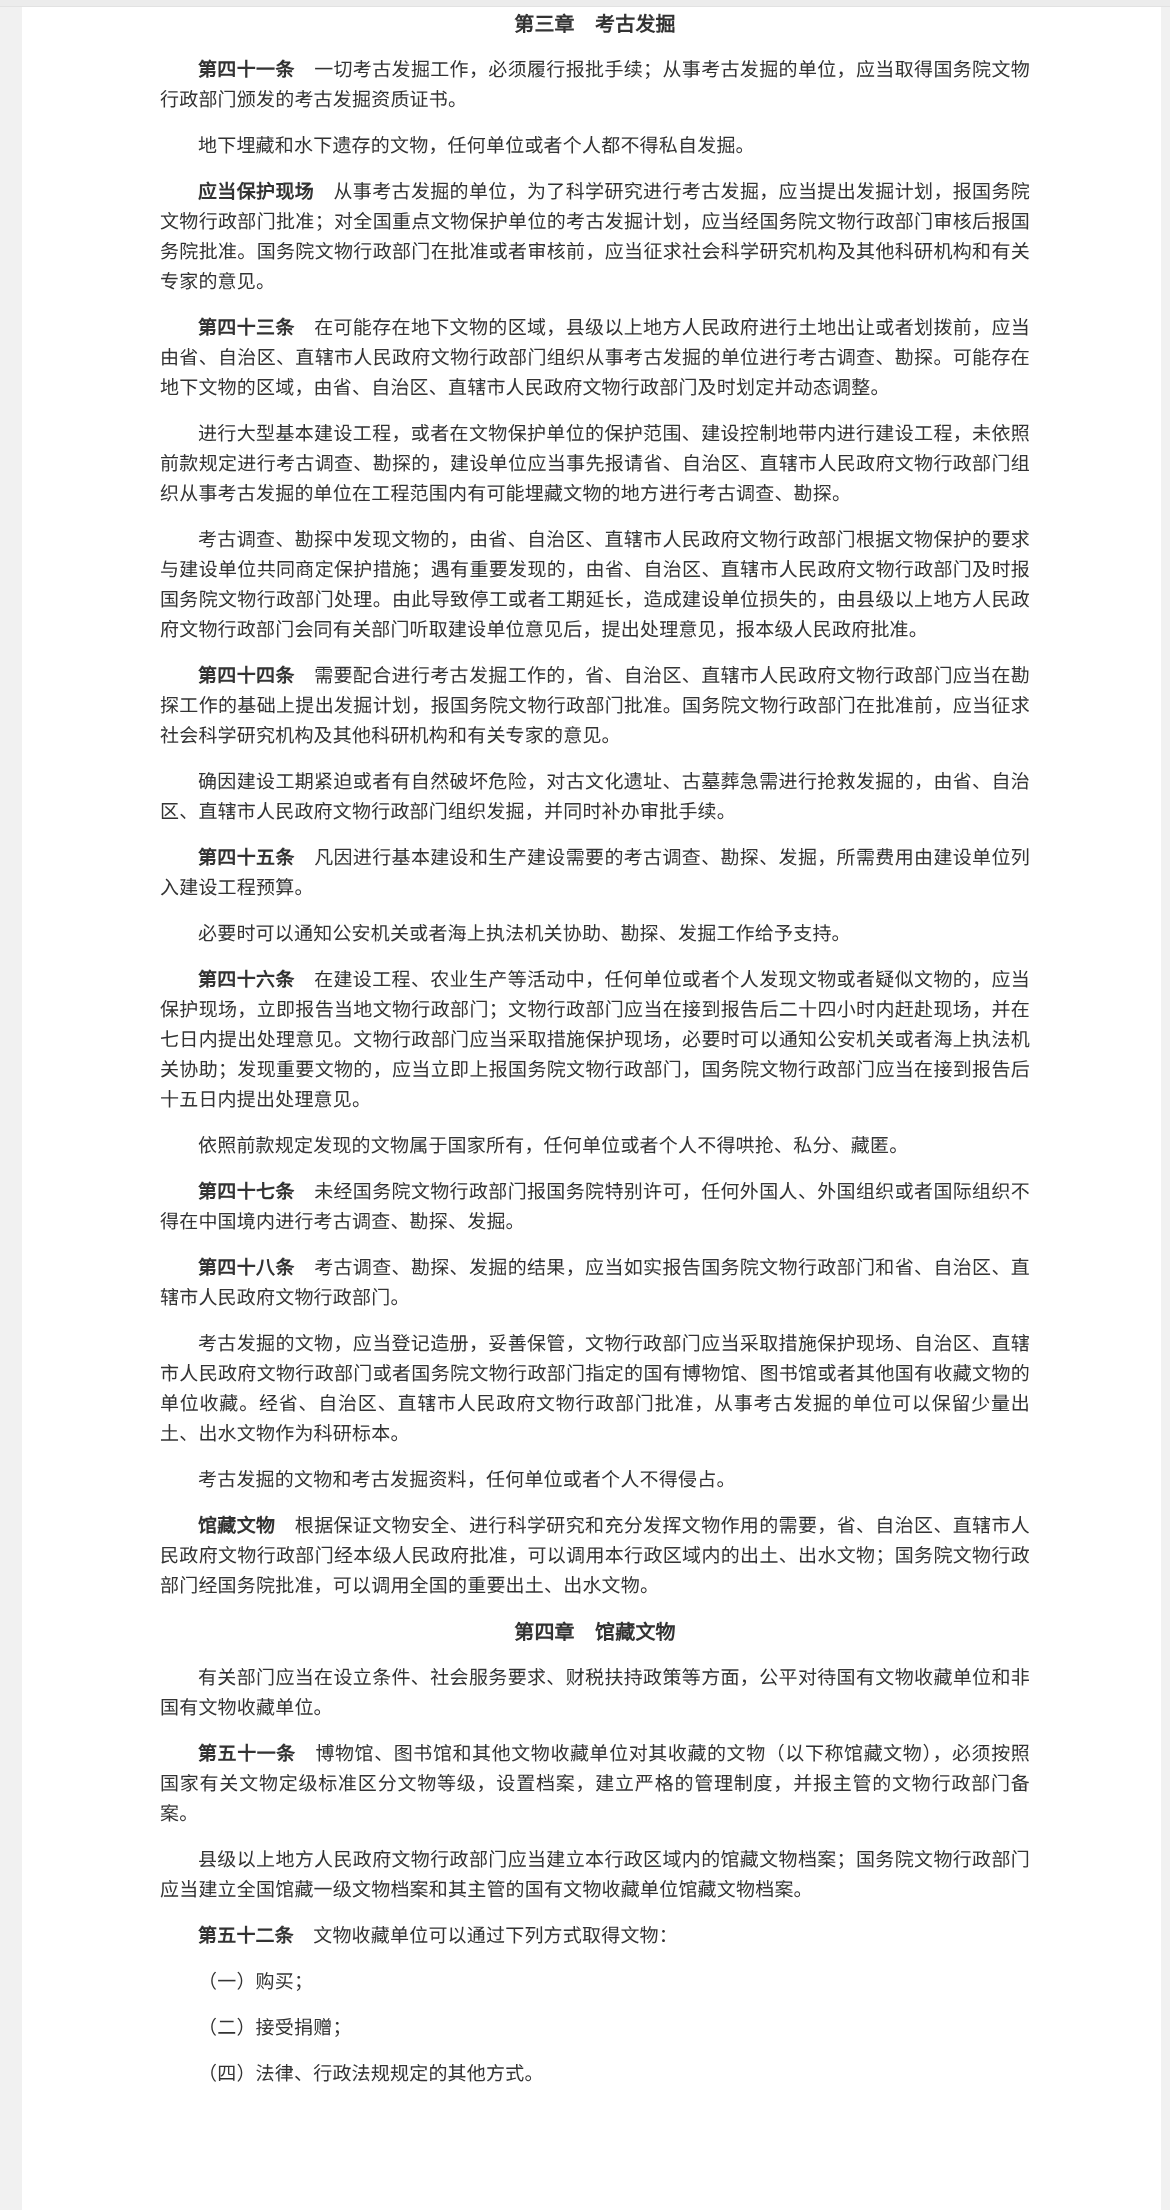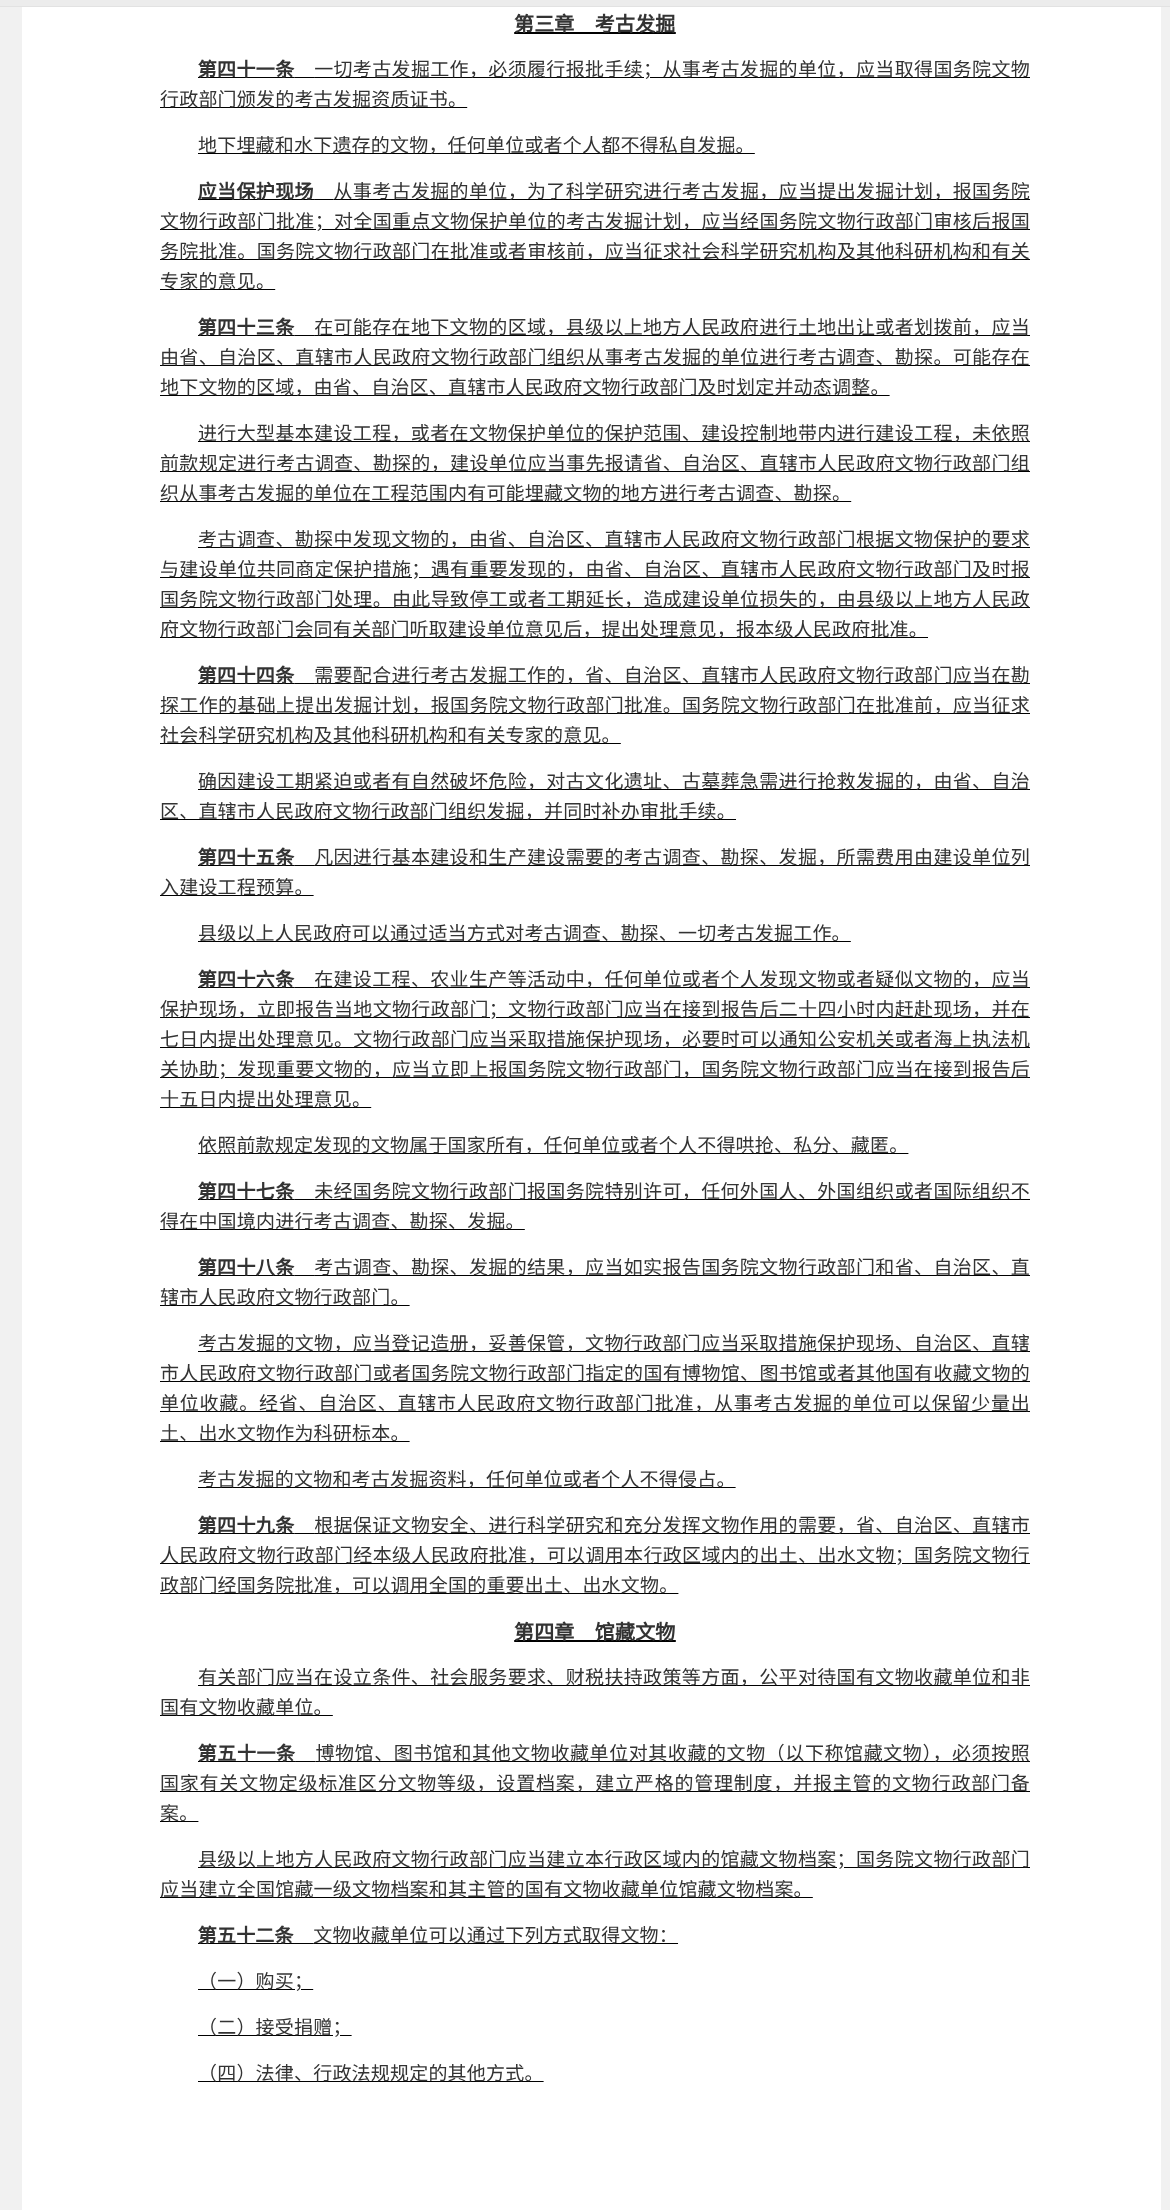--- a/index.html
+++ b/index.html
@@ -22,21 +22,20 @@
     border-bottom: 1px solid #e2e2e2;
     z-index: 2;
   }
   .page {
     position: absolute;
     top: 7px;
     bottom: 0;
     left: 22px;
     right: 9px;
     background: #ffffff;
-    text-decoration: underline;
   }
   .doc-body {
     padding: 2px 131px 0 138px;
     color: #333333;
   }
   .doc-body p {
     margin: 16px 0 0 0;
     font-size: 19px;
     line-height: 30px;
     text-align: justify;
@@ -67,28 +66,28 @@
       <p class="chapter-title">第三章　考古发掘</p>
       <p><span class="art-num">第四十一条</span>　<span>一切考古发掘工作，必须履行报批手续；从事考古发掘的单位，应当取得国务院文物行政部门颁发的考古发掘资质证书。</span></p>
       <p>地下埋藏和水下遗存的文物，任何单位或者个人都不得私自发掘。</p>
       <p><span class="art-num">应当保护现场</span>　<span>从事考古发掘的单位，为了科学研究进行考古发掘，应当提出发掘计划，报国务院文物行政部门批准；对全国重点文物保护单位的考古发掘计划，应当经国务院文物行政部门审核后报国务院批准。国务院文物行政部门在批准或者审核前，应当征求社会科学研究机构及其他科研机构和有关专家的意见。</span></p>
       <p><span class="art-num">第四十三条</span>　<span>在可能存在地下文物的区域，县级以上地方人民政府进行土地出让或者划拨前，应当由省、自治区、直辖市人民政府文物行政部门组织从事考古发掘的单位进行考古调查、勘探。可能存在地下文物的区域，由省、自治区、直辖市人民政府文物行政部门及时划定并动态调整。</span></p>
       <p>进行大型基本建设工程，或者在文物保护单位的保护范围、建设控制地带内进行建设工程，未依照前款规定进行考古调查、勘探的，建设单位应当事先报请省、自治区、直辖市人民政府文物行政部门组织从事考古发掘的单位在工程范围内有可能埋藏文物的地方进行考古调查、勘探。</p>
       <p>考古调查、勘探中发现文物的，由省、自治区、直辖市人民政府文物行政部门根据文物保护的要求与建设单位共同商定保护措施；遇有重要发现的，由省、自治区、直辖市人民政府文物行政部门及时报国务院文物行政部门处理。由此导致停工或者工期延长，造成建设单位损失的，由县级以上地方人民政府文物行政部门会同有关部门听取建设单位意见后，提出处理意见，报本级人民政府批准。</p>
       <p><span class="art-num">第四十四条</span>　<span>需要配合进行考古发掘工作的，省、自治区、直辖市人民政府文物行政部门应当在勘探工作的基础上提出发掘计划，报国务院文物行政部门批准。国务院文物行政部门在批准前，应当征求社会科学研究机构及其他科研机构和有关专家的意见。</span></p>
       <p>确因建设工期紧迫或者有自然破坏危险，对古文化遗址、古墓葬急需进行抢救发掘的，由省、自治区、直辖市人民政府文物行政部门组织发掘，并同时补办审批手续。</p>
       <p><span class="art-num">第四十五条</span>　<span>凡因进行基本建设和生产建设需要的考古调查、勘探、发掘，所需费用由建设单位列入建设工程预算。</span></p>
-      <p>县级以上人民政府可以通过适当方式对考古调查、勘探、一切考古发掘工作。</p>
+      <p>必要时可以通知公安机关或者海上执法机关协助、勘探、发掘工作给予支持。</p>
       <p><span class="art-num">第四十六条</span>　<span>在建设工程、农业生产等活动中，任何单位或者个人发现文物或者疑似文物的，应当保护现场，立即报告当地文物行政部门；文物行政部门应当在接到报告后二十四小时内赶赴现场，并在七日内提出处理意见。文物行政部门应当采取措施保护现场，必要时可以通知公安机关或者海上执法机关协助；发现重要文物的，应当立即上报国务院文物行政部门，国务院文物行政部门应当在接到报告后十五日内提出处理意见。</span></p>
       <p>依照前款规定发现的文物属于国家所有，任何单位或者个人不得哄抢、私分、藏匿。</p>
       <p><span class="art-num">第四十七条</span>　<span>未经国务院文物行政部门报国务院特别许可，任何外国人、外国组织或者国际组织不得在中国境内进行考古调查、勘探、发掘。</span></p>
       <p><span class="art-num">第四十八条</span>　<span>考古调查、勘探、发掘的结果，应当如实报告国务院文物行政部门和省、自治区、直辖市人民政府文物行政部门。</span></p>
       <p>考古发掘的文物，应当登记造册，妥善保管，文物行政部门应当采取措施保护现场、自治区、直辖市人民政府文物行政部门或者国务院文物行政部门指定的国有博物馆、图书馆或者其他国有收藏文物的单位收藏。经省、自治区、直辖市人民政府文物行政部门批准，从事考古发掘的单位可以保留少量出土、出水文物作为科研标本。</p>
       <p>考古发掘的文物和考古发掘资料，任何单位或者个人不得侵占。</p>
-      <p><span class="art-num">第四十九条</span>　<span>根据保证文物安全、进行科学研究和充分发挥文物作用的需要，省、自治区、直辖市人民政府文物行政部门经本级人民政府批准，可以调用本行政区域内的出土、出水文物；国务院文物行政部门经国务院批准，可以调用全国的重要出土、出水文物。</span></p>
+      <p><span class="art-num">馆藏文物</span>　<span>根据保证文物安全、进行科学研究和充分发挥文物作用的需要，省、自治区、直辖市人民政府文物行政部门经本级人民政府批准，可以调用本行政区域内的出土、出水文物；国务院文物行政部门经国务院批准，可以调用全国的重要出土、出水文物。</span></p>
       <p class="chapter-title later">第四章　馆藏文物</p>
       <p>有关部门应当在设立条件、社会服务要求、财税扶持政策等方面，公平对待国有文物收藏单位和非国有文物收藏单位。</p>
       <p><span class="art-num">第五十一条</span>　<span>博物馆、图书馆和其他文物收藏单位对其收藏的文物（以下称馆藏文物），必须按照国家有关文物定级标准区分文物等级，设置档案，建立严格的管理制度，并报主管的文物行政部门备案。</span></p>
       <p>县级以上地方人民政府文物行政部门应当建立本行政区域内的馆藏文物档案；国务院文物行政部门应当建立全国馆藏一级文物档案和其主管的国有文物收藏单位馆藏文物档案。</p>
       <p><span class="art-num">第五十二条</span>　<span>文物收藏单位可以通过下列方式取得文物：</span></p>
       <p>（一）购买；</p>
       <p>（二）接受捐赠；</p>
       <p>（四）法律、行政法规规定的其他方式。</p>
     </div>
 </div>

